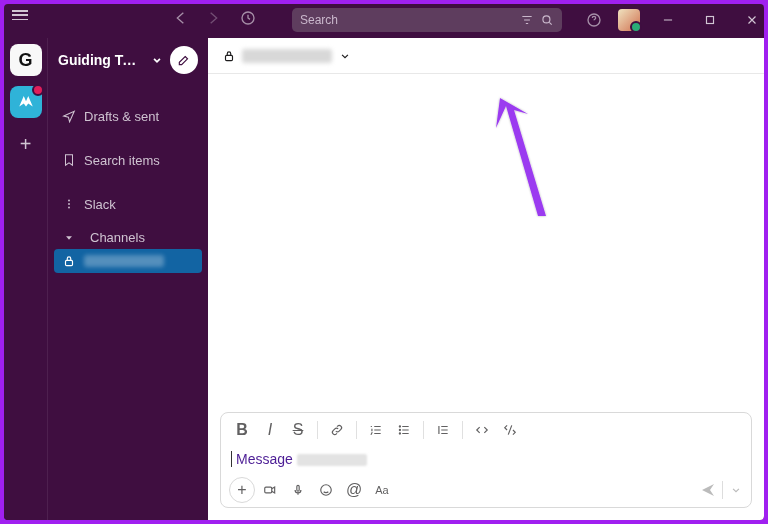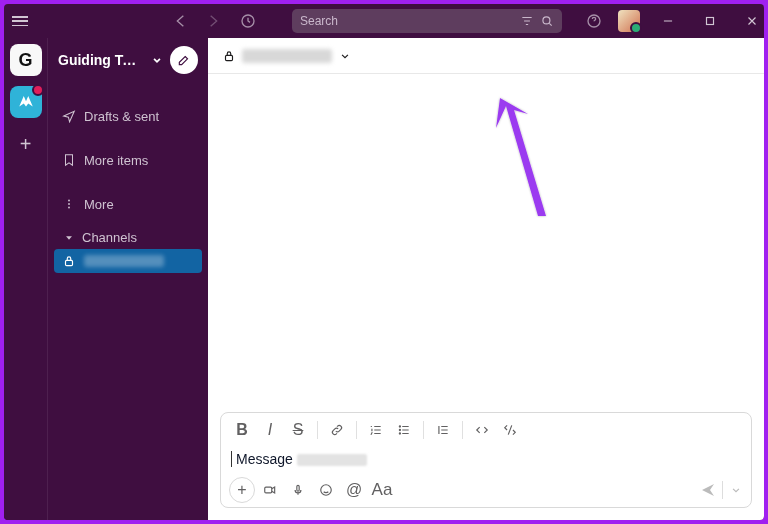--- a/index.html
+++ b/index.html
@@ -1,18 +1,18 @@
 <!DOCTYPE html>
 <html><head>
 <meta charset="utf-8">
 <style>
 * { margin: 0; padding: 0; box-sizing: border-box; font-family: -apple-system, BlinkMacSystemFont, "Segoe UI", Helvetica, Arial, sans-serif; }
 body { width: 768px; height: 524px; background: #a020f0; overflow: hidden; position: relative; }
 .frame { position: absolute; top: 4px; left: 4px; right: 4px; bottom: 4px; background: #3f0e40; display: flex; flex-direction: column; border-radius: 4px; overflow: hidden; }
-.titlebar { height: 34px; display: flex; align-items: center; padding: 12px 8px; gap: 22px; color: #d1c5d3; }
+.titlebar { height: 34px; display: flex; align-items: flex-start; padding: 4px 8px; gap: 22px; color: #d1c5d3; }
 .tb-left { display: flex; align-items: center; gap: 6px; }
 .hamburger { width: 16px; height: 14px; display: flex; flex-direction: column; justify-content: space-between; padding: 2px 0; }
 .hamburger span { height: 1.5px; background: #d1c5d3; }
 .tb-nav { display: flex; gap: 14px; margin-left: 120px; align-items: center; }
 .tb-btn { color: #d1c5d3; opacity: .7; cursor: pointer; display: flex; align-items: center; justify-content: center; width: 20px; height: 20px; }
 .searchbar { flex: 0 0 auto; width: 270px; height: 24px; margin-left: 12px; background: #5e3d5e; border-radius: 5px; display: flex; align-items: center; padding: 0 8px; color: #c9b7cb; font-size: 12px; }
 .searchbar .sp { flex: 1; }
 .tb-right { margin-left: auto; display: flex; align-items: center; gap: 14px; }
 .avatar { width: 22px; height: 22px; border-radius: 4px; background: linear-gradient(135deg,#f0e3c0,#d07050); position: relative; }
 .avatar::after { content: ""; position: absolute; right: -2px; bottom: -2px; width: 8px; height: 8px; background: #2bac76; border: 2px solid #3f0e40; border-radius: 50%; }
@@ -24,38 +24,38 @@
 .wstile.alt { background: #2fb3d8; color: #fff; position: relative; }
 .wstile.alt::after { content: ""; position: absolute; top: -2px; right: -2px; width: 8px; height: 8px; background: #e01e5a; border-radius: 50%; border: 2px solid #3f0e40; }
 .addws { width: 32px; height: 32px; display: flex; align-items: center; justify-content: center; color: #d1c5d3; font-size: 20px; cursor: pointer; }
 
 .sidebar { width: 160px; background: #3f0e40; color: #cfc3d1; font-size: 13px; display: flex; flex-direction: column; }
 .wsheader { display: flex; align-items: center; padding: 8px 10px 8px 10px; gap: 6px; }
 .wsname { font-weight: 800; color: #fff; font-size: 14px; flex: 1; white-space: nowrap; overflow: hidden; text-overflow: ellipsis; }
 .compose { width: 28px; height: 28px; background: #fff; border-radius: 50%; display: flex; align-items: center; justify-content: center; color: #3f0e40; }
 .navlist { padding: 2px 0 4px; }
 .navitem, .chanitem { display: flex; align-items: center; gap: 8px; padding: 2px 14px; height: 24px; cursor: pointer; margin-top: 20px; }
-.sectionhdr { display: flex; align-items: center; gap: 6px; padding: 4px 14px; margin-top: 6px; cursor: pointer; }
+.sectionhdr { display: flex; align-items: center; gap: 14px; padding: 4px 14px; margin-top: 6px; cursor: pointer; }
 .chanitem.selected { background: #1264a3; color: #fff; border-radius: 4px; margin: 0 6px; padding: 2px 8px; }
 .chev { display: inline-block; transform: rotate(0deg); }
 .blurred { width: 80px; height: 12px; background: rgba(255,255,255,.28); border-radius: 3px; filter: blur(2px); }
 
 .content { flex: 1; background: #fff; display: flex; flex-direction: column; min-width: 0; position: relative; }
 .chanbar { height: 36px; border-bottom: 1px solid #e8e8e8; display: flex; align-items: center; padding: 0 14px; gap: 6px; color: #1d1c1d; font-weight: 700; font-size: 14px; }
 .chanbar .blurred2 { width: 90px; height: 14px; background: #d8d8d8; border-radius: 3px; filter: blur(2px); }
 .msgarea { flex: 1; }
 
 .composer-wrap { padding: 0 12px 12px; }
 .composer { border: 1px solid #d9d9d9; border-radius: 8px; display: flex; flex-direction: column; }
 .fmt-row, .act-row { display: flex; align-items: center; gap: 2px; padding: 4px 8px; color: #616061; }
 .fmt-row { border-bottom: none; }
 .act-row { border-top: none; }
 .iconbtn { width: 26px; height: 26px; border-radius: 4px; display: flex; align-items: center; justify-content: center; cursor: pointer; }
 .sep { width: 1px; height: 18px; background: #e0e0e0; margin: 0 4px; }
-.editor { padding: 4px 10px 6px; min-height: 22px; font-size: 14px; color: #0f172a; display: flex; align-items: flex-start; }
+.editor { padding: 4px 10px 6px; min-height: 22px; font-size: 14px; color: #4c1d95; display: flex; align-items: flex-start; }
 .editor .cursor { width: 1px; height: 16px; background: #333; margin-right: 4px; }
 .editor .placeholder .blurred3 { display: inline-block; width: 70px; height: 12px; background: #e3e3e3; border-radius: 2px; filter: blur(1px); vertical-align: middle; margin-left: 4px; }
 .act-spacer { flex: 1; }
 .sendbtn { display: flex; align-items: center; gap: 2px; color: #bbb; }
 .plusbtn { width: 26px; height: 26px; border: 1px solid #d9d9d9; border-radius: 50%; display: flex; align-items: center; justify-content: center; cursor: pointer; }
 
 .arrow-annot { position: absolute; left: 270px; top: 48px; pointer-events: none; }
 
 .ico { width: 16px; height: 16px; }
 .ico-sm { width: 14px; height: 14px; }
@@ -154,29 +154,29 @@
         <div class="navitem">
           <svg class="ico-sm" viewBox="0 0 24 24" fill="none" stroke="currentColor" stroke-width="1.8">
               <path d="M3 12l18-8-8 18-2-8-8-2z"></path>
             </svg>
           <span>Drafts &amp; sent</span>
         </div>
         <div class="navitem">
           <svg class="ico-sm" viewBox="0 0 24 24" fill="none" stroke="currentColor" stroke-width="1.8">
               <path d="M6 3h12v18l-6-4-6 4V3z"></path>
             </svg>
-          <span>More items</span>
+          <span>Search items</span>
         </div>
         <div class="navitem">
           <svg class="ico-sm" viewBox="0 0 24 24" fill="currentColor">
               <circle cx="12" cy="6" r="1.6"></circle>
               <circle cx="12" cy="12" r="1.6"></circle>
               <circle cx="12" cy="18" r="1.6"></circle>
             </svg>
-          <span>More</span>
+          <span>Slack</span>
         </div>
       </div>
       <div class="sectionhdr">
         <svg class="ico-sm chev" viewBox="0 0 24 24" fill="currentColor">
             <path d="M7 9l5 6 5-6z"></path>
           </svg>
         <span>Channels</span>
       </div>
       <div class="chanitem selected">
         <svg class="ico-sm" viewBox="0 0 24 24" fill="none" stroke="currentColor" stroke-width="2">
@@ -269,21 +269,21 @@
                 </svg>
               </div>
             <div class="iconbtn">
                 <svg class="ico-sm" viewBox="0 0 24 24" fill="none" stroke="currentColor" stroke-width="2">
                   <circle cx="12" cy="12" r="9"></circle>
                   <path d="M9 10h.01M15 10h.01M8 15c1 1 2.5 1.5 4 1.5s3-.5 4-1.5"></path>
                 </svg>
               </div>
             <div class="iconbtn">@</div>
             <div class="iconbtn">
-                <span style="font-size:17px">Aa</span>
+                <span style="font-size:11px">Aa</span>
               </div>
             <div class="act-spacer"></div>
             <div class="sendbtn">
               <svg class="ico" viewBox="0 0 24 24" fill="currentColor">
                   <path d="M3 12l18-9-6 9 6 9-18-9z"></path>
                 </svg>
               <span style="border-left:1px solid #ddd;height:18px;margin:0 4px"></span>
               <svg class="ico-sm" viewBox="0 0 24 24" fill="none" stroke="currentColor" stroke-width="2">
                   <path d="M7 10l5 5 5-5"></path>
                 </svg>

